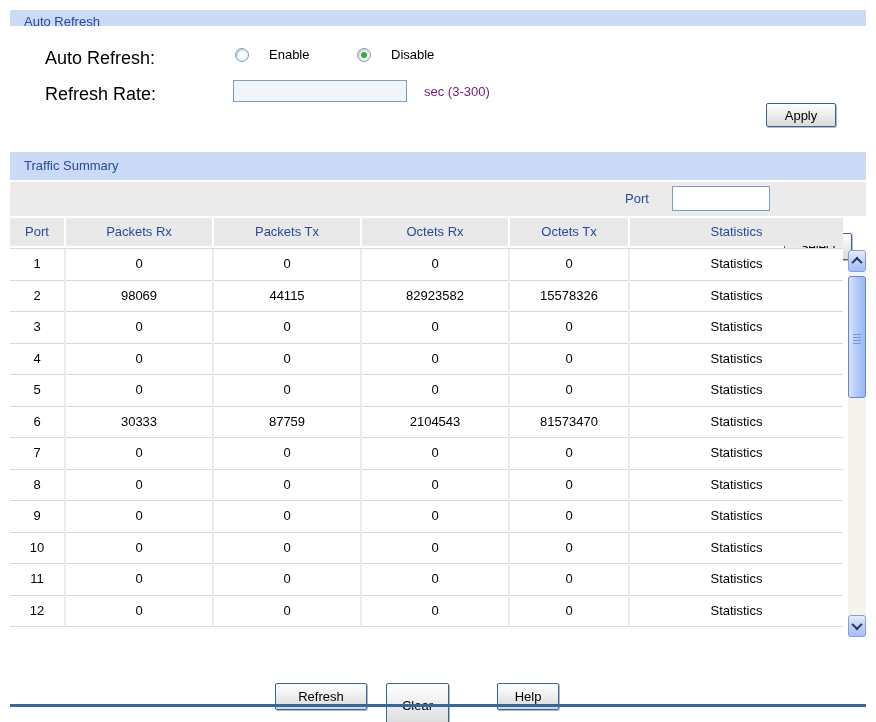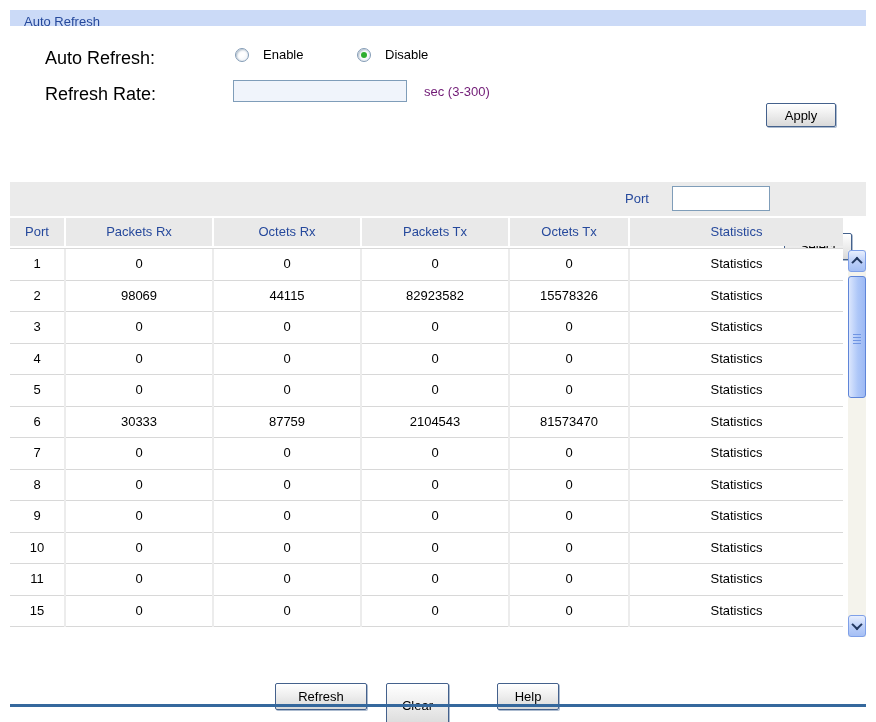--- a/index.html
+++ b/index.html
@@ -7,21 +7,21 @@
   .page{position:relative;width:876px;height:722px;background:#fff;overflow:hidden;}
 
   
   .section-bar{position:absolute;left:10px;width:856px;background:#cbdaf7;color:#26499c;
     font-size:13px;padding-left:14px;box-sizing:border-box;}
   .bar-auto{top:10px;height:16px;line-height:24px;}
   .bar-traffic{top:152px;height:28px;line-height:28px;}
 
   
   .form-label{position:absolute;font-size:18px;color:#000;}
-  .radio{position:absolute;display:inline-flex;align-items:center;gap:14px;font-size:13px;color:#000;cursor:pointer;}
+  .radio{position:absolute;display:inline-flex;align-items:center;gap:20px;font-size:13px;color:#000;cursor:pointer;}
   .radio .circle{width:12px;height:12px;border:1px solid #849cb6;border-radius:50%;
     background:radial-gradient(circle at 35% 30%, #ffffff 40%, #e7edf3);
     box-shadow:inset 1px 1px 2px rgba(110,135,160,.55);}
   .radio.checked .circle{position:relative;}
   .radio.checked .circle::after{content:'';position:absolute;left:3px;top:3px;width:6px;height:6px;
     border-radius:50%;background:#2fae2f;}
   .txt-input{position:absolute;box-sizing:border-box;border:1px solid #7f9db9;font-size:13px;
     padding:2px 4px;font-family:"Liberation Sans",sans-serif;}
   .input-rate{left:233px;top:80px;width:174px;height:22px;background:#f0f4fb;}
   .hint{position:absolute;font-size:13px;color:#701a75;}
@@ -93,32 +93,33 @@
   </div>
 
   <div class="form-label" style="left:45px;top:84px;">Refresh Rate:</div>
 
   <input class="txt-input input-rate" type="text" value="" style="">
 
   <div class="hint" style="left:424px;top:84px;">sec (3-300)</div>
 
   <button class="btn btn-apply">Apply</button>
 
+  <div class="section-bar bar-traffic">Traffic Summary</div>
 
   <div class="port-row">
     <span class="port-label">Port</span>
     <input class="txt-input input-port" type="text" value="" style="">
   </div>
   <button class="btn btn-select">Select</button>
 
   <div class="col-header trow">
     <span class="hcell">Port</span>
     <span class="hcell">Packets Rx</span>
+    <span class="hcell">Packets Tx</span>
     <span class="hcell">Octets Rx</span>
-    <span class="hcell">Packets Tx</span>
     <span class="hcell">Octets Tx</span>
     <span class="hcell">Statistics</span>
   </div>
 
   <div class="table-body">
     <div class="trow">
       <span class="cell">1</span>
       <span class="cell">0</span>
       <span class="cell">0</span>
       <span class="cell">0</span>
@@ -210,21 +211,21 @@
     <div class="trow">
       <span class="cell">11</span>
       <span class="cell">0</span>
       <span class="cell">0</span>
       <span class="cell">0</span>
       <span class="cell">0</span>
       <span class="cell link">Statistics</span>
     </div>
 
     <div class="trow">
-      <span class="cell">15</span>
+      <span class="cell">12</span>
       <span class="cell">0</span>
       <span class="cell">0</span>
       <span class="cell">0</span>
       <span class="cell">0</span>
       <span class="cell link">Statistics</span>
     </div>
   </div>
 
   <div class="scrollbar">
     <div class="sb-btn sb-up">

